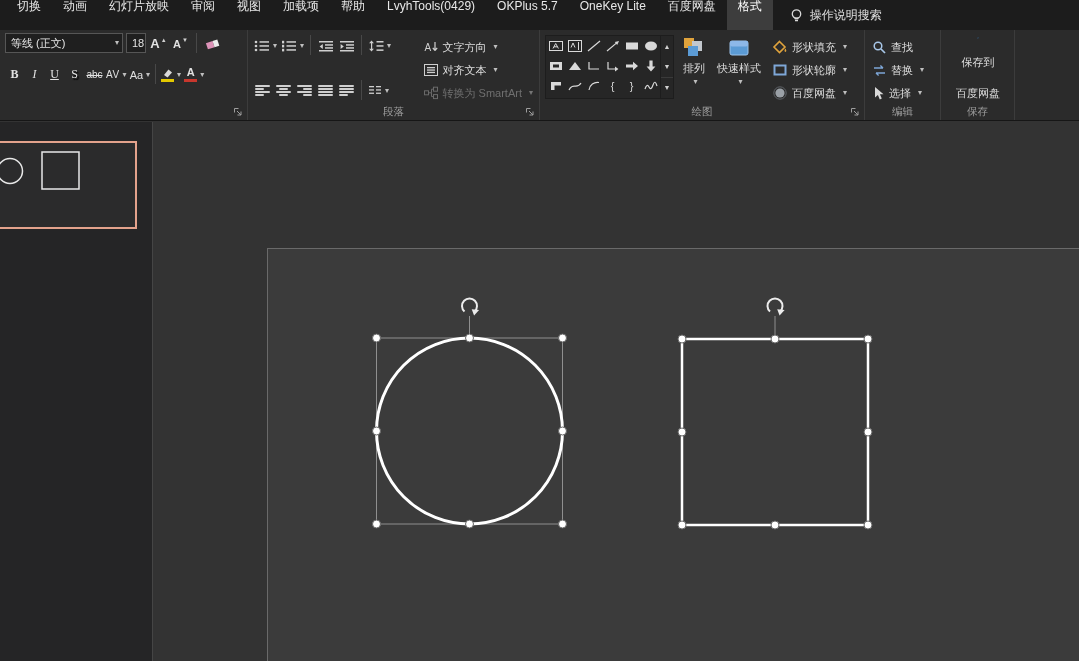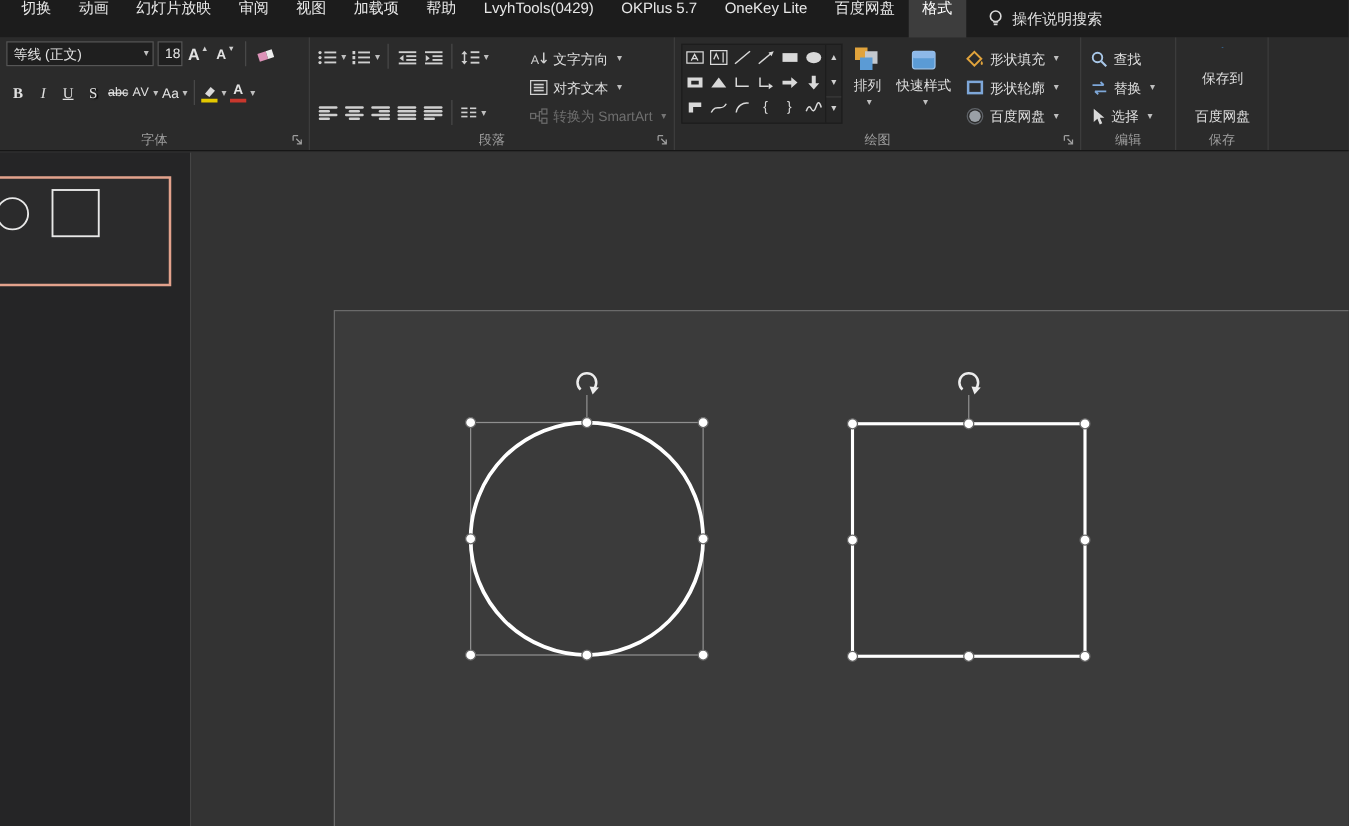--- a/index.html
+++ b/index.html
@@ -3,21 +3,21 @@
 <meta charset="utf-8">
 <style>
   *{margin:0;padding:0;box-sizing:border-box}
   html,body{width:1079px;height:661px;overflow:hidden}
   body{position:relative;background:#333333;font-family:"Liberation Sans","DejaVu Sans",sans-serif;color:#d6d6d6;-webkit-font-smoothing:antialiased}
 
   
   .menubar{position:absolute;left:0;top:0;width:100%;height:30px;background:#1c1c1c;display:flex;align-items:center;font-size:12px;color:#e8e8e8;padding-left:6px}
   .tab{padding:0 11px;height:48px;line-height:30px;white-space:nowrap;cursor:default}
   .tab.active{background:#3d3d3d;color:#ffffff}
-  .menu-search{display:flex;align-items:flex-start;gap:6px;margin-left:16px;color:#e0e0e0}
+  .menu-search{display:flex;align-items:flex-end;gap:6px;margin-left:16px;color:#e0e0e0}
 
   
   .ribbon{position:absolute;left:0;top:30px;width:100%;height:91px;background:#2b2b2b;border-bottom:1px solid #161616;display:flex}
   .group{position:relative;height:100%;border-right:1px solid #3c3c3c;padding:3px 4px 16px 5px;flex:none}
   .group-label{position:absolute;bottom:1px;left:0;right:0;text-align:center;font-size:10.5px;color:#9e9e9e}
   .launcher{position:absolute;bottom:2px;right:3px;width:12px;height:12px;display:flex;align-items:center;justify-content:center}
   .row{display:flex;align-items:flex-start}
   .combo{background:#1f1f1f;border:1px solid #565656;height:20px;font-size:11px;display:flex;align-items:center;justify-content:space-between;padding:0 3px 0 5px;color:#e4e4e4;white-space:nowrap;overflow:hidden}
   .caret::after{content:"▾";font-size:8px;color:#bfbfbf;line-height:1}
   .caret{margin-left:3px;display:inline-flex;align-items:center}
@@ -147,21 +147,20 @@
         <span class="caret"></span>
       </span>
       <span class="rbtn">
         <span class="ucolor">
           <span style="font-size:11px;line-height:1;font-weight:bold">A</span>
           <span class="bar" style="background:#c8372d"></span>
         </span>
         <span class="caret"></span>
       </span>
     </div>
-    <div class="group-label">字体</div>
     <span class="launcher">
         <svg width="10" height="10" viewBox="0 0 10 10">
           <path d="M1.5,1.5 h4 M1.5,1.5 v4 M4,4 L8,8 M8,4.5 V8 H4.5" stroke="#9e9e9e" fill="none"></path>
         </svg>
       </span>
   </div>
 
   <div class="group" style="width:292px;display:flex">
     <div class="para-left" style="width:168px">
       <div class="row" style="gap:2px">

